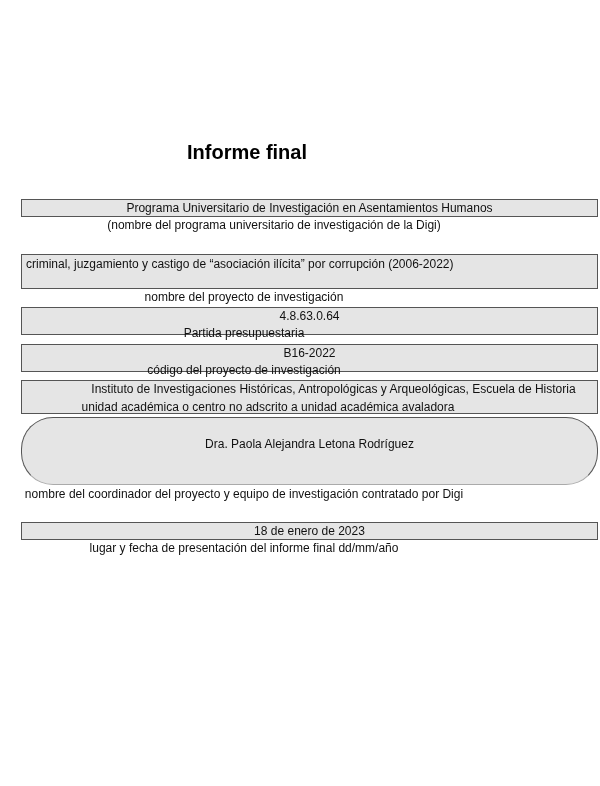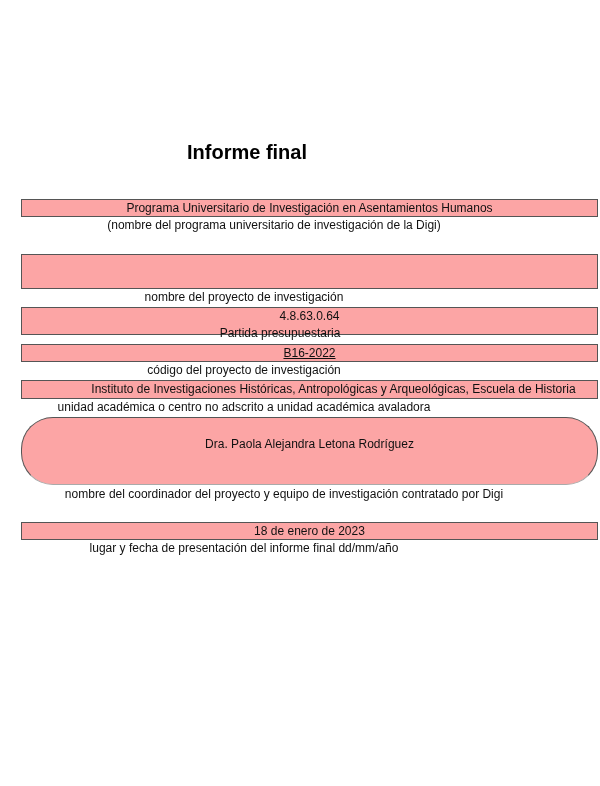--- a/index.html
+++ b/index.html
@@ -25,21 +25,21 @@
       font-weight: bold;
       line-height: 26px;
       color: #000000;
     }
     .box {
       position: absolute;
       left: 21px;
       width: 577px;
       border: 1px solid #555555;
       box-sizing: border-box;
-      background: #fca5a5;
+      background: #e5e5e5;
       font-size: 12px;
       line-height: 16px;
       text-align: center;
       color: #111111;
     }
     .label {
       position: absolute;
       left: 0;
       width: 488px;
       text-align: center;
@@ -49,45 +49,46 @@
     }
     #box-programa { top: 199px; height: 18px; line-height: 16px; }
     #label-programa { top: 217px; left: 0; width: 548px; text-align: center; }
 
     #box-proyecto { top: 254px; height: 35px; text-align: left; padding: 1px 4px 0 4px; }
     #box-proyecto .line1 { display: block; text-align: left; padding-left: 104px; }
     #box-proyecto .line2 { display: block; text-align: left; }
     #label-proyecto { top: 289px; }
 
     #box-partida { top: 307px; height: 28px; }
-    #label-partida { top: 325px; margin-left: 36px; }
+    #label-partida { top: 325px; }
 
-    #box-codigo { top: 344px; height: 18px; text-decoration: underline; }
+    #box-codigo { top: 344px; height: 28px; }
     #label-codigo { top: 362px; }
 
-    #box-unidad { top: 380px; height: 19px; padding-left: 48px; }
-    #label-unidad { top: 399px; }
+    #box-unidad { top: 380px; height: 34px; padding-left: 48px; }
+    #label-unidad { top: 399px; margin-left: 24px; }
 
     #box-coordinador { top: 417px; height: 68px; padding-top: 18px; border-bottom-color: #aaaaaa; border-radius: 32px; }
-    #label-coordinador { top: 486px; padding-left: 40px; }
+    #label-coordinador { top: 486px; }
 
     #box-fecha { top: 522px; height: 18px; }
     #label-fecha { top: 540px; text-align: center; }
   </style>
 </head>
 <body>
 
 <div class="title">Informe final</div>
 
 <div class="box" id="box-programa">
   <span>Programa Universitario de Investigación en Asentamientos Humanos</span>
 </div>
 <div class="label" id="label-programa">(nombre del programa universitario de investigación de la Digi)</div>
 
 <div class="box" id="box-proyecto">
+  <span class="line2">criminal, juzgamiento y castigo de “asociación ilícita” por corrupción (2006-2022)</span>
 </div>
 <div class="label" id="label-proyecto">nombre del proyecto de investigación</div>
 
 <div class="box" id="box-partida">
   <span>4.8.63.0.64</span>
 </div>
 <div class="label" id="label-partida">Partida presupuestaria</div>
 
 <div class="box" id="box-codigo">
   <span>B16-2022</span>

